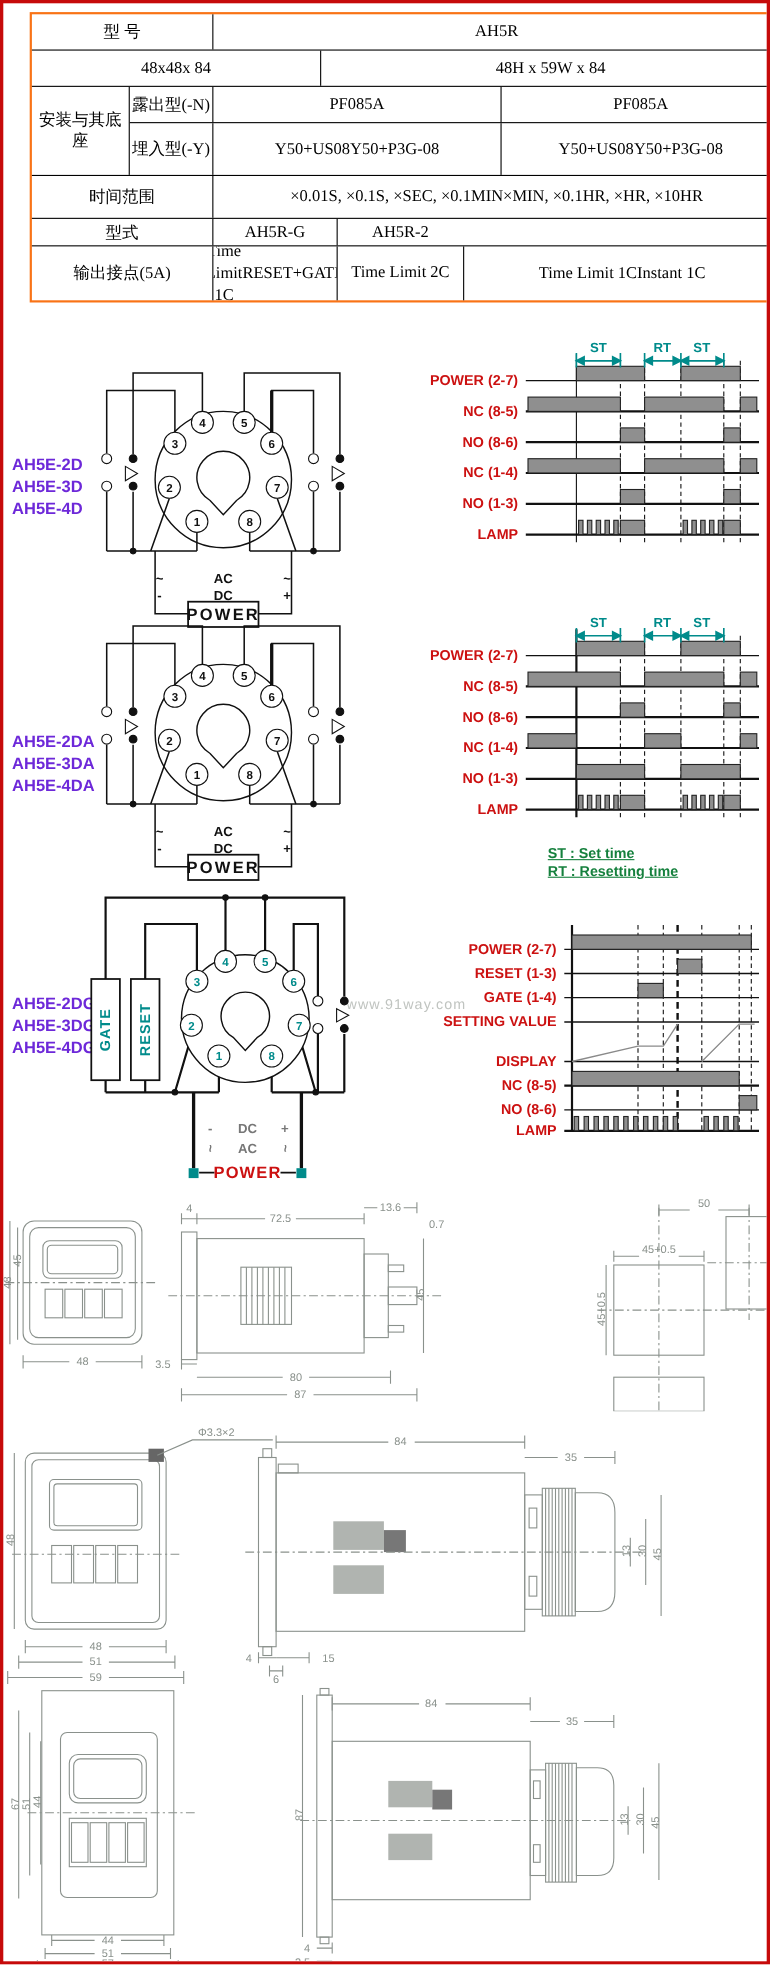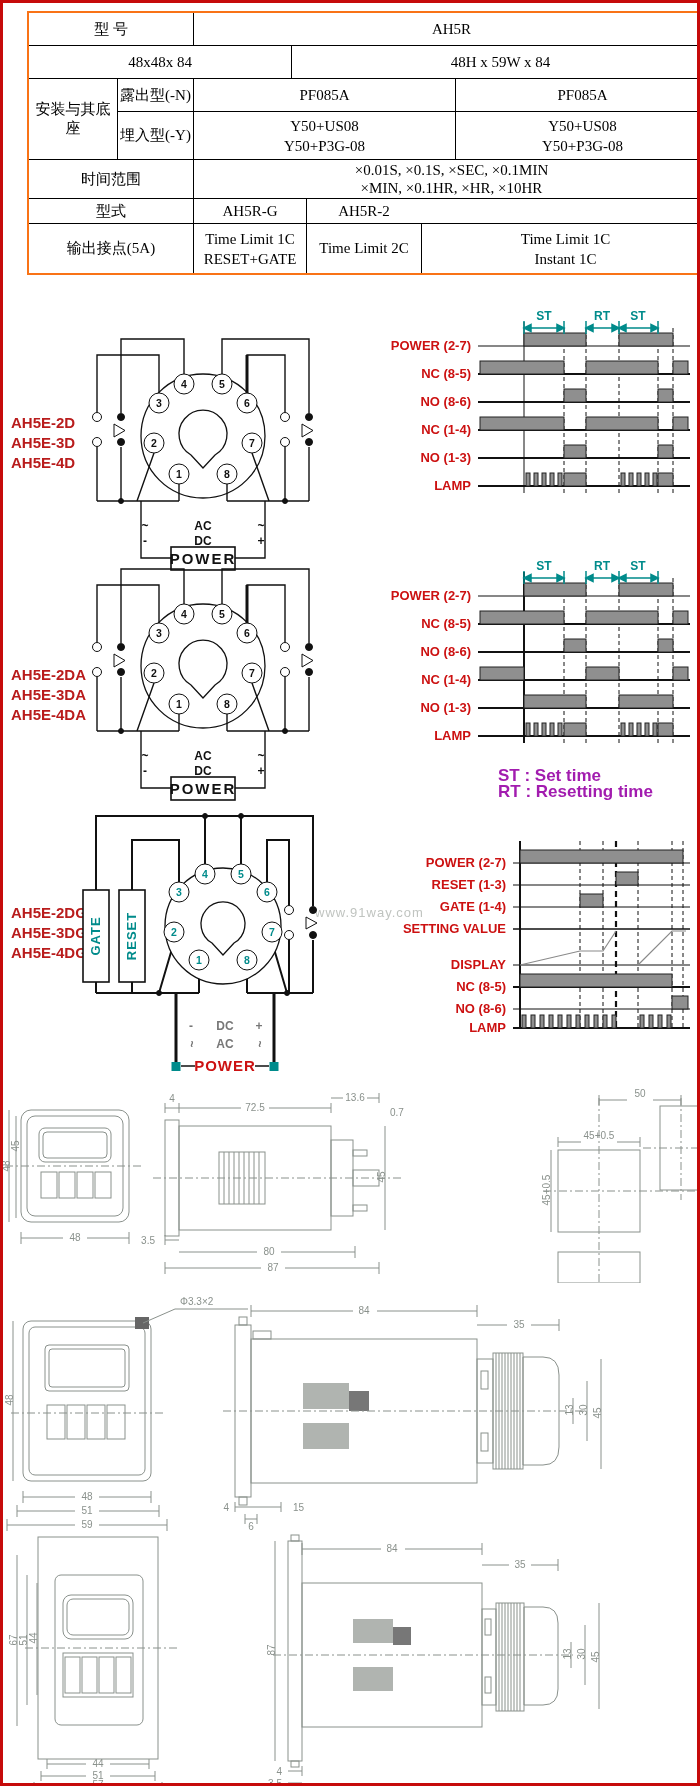--- a/index.html
+++ b/index.html
@@ -8,28 +8,28 @@
         font-family:"Liberation Sans",sans-serif;}
   .abs{position:absolute;}
   
   .spec{position:absolute;left:24px;top:8px;width:684px;border:2px solid #f97316;
         box-sizing:border-box;font-family:"Liberation Serif",serif;font-size:15px;color:#000;}
   .srow{display:flex;}
   .srow + .srow{border-top:1px solid #000;}
   .cell{display:flex;align-items:center;justify-content:center;text-align:center;
         box-sizing:border-box;overflow:hidden;}
   .cell + .cell, .colwrap{border-left:1px solid #000;}
-  .two{flex-direction:column;line-height:20px;}
+  .two{flex-direction:row;line-height:20px;}
   .tight{line-height:18px;}
   .colwrap{flex:1;display:flex;flex-direction:column;box-sizing:border-box;}
   .subrow{display:flex;}
   .subrow + .subrow{border-top:1px solid #000;}
   
-  .models{position:absolute;font-weight:bold;font-size:15px;line-height:20px;color:#b91c1c;}
-  .legend{position:absolute;color:#a21caf;font-weight:bold;font-size:17px;line-height:16px;}
+  .models{position:absolute;font-weight:bold;font-size:15px;line-height:20px;color:#6d28d9;}
+  .legend{position:absolute;color:#15803d;font-weight:bold;font-size:13px;line-height:16px;text-decoration:underline;}
   .watermark{position:absolute;color:#c0c4c0;font-size:13px;letter-spacing:1px;}
   svg text{font-family:"Liberation Sans",sans-serif;}
 </style>
 </head>
 <body>
 
 <div class="page">
 
   <div class="spec">
     <div class="srow" style="height:32px">

